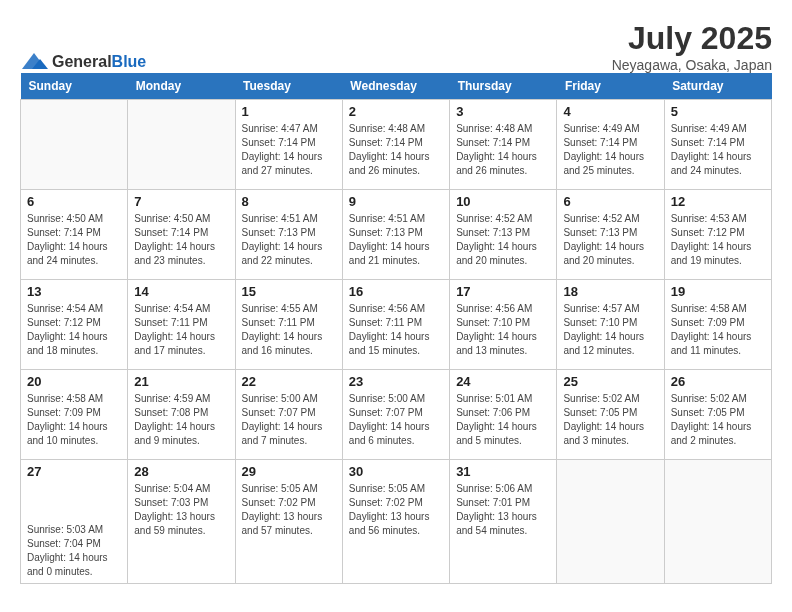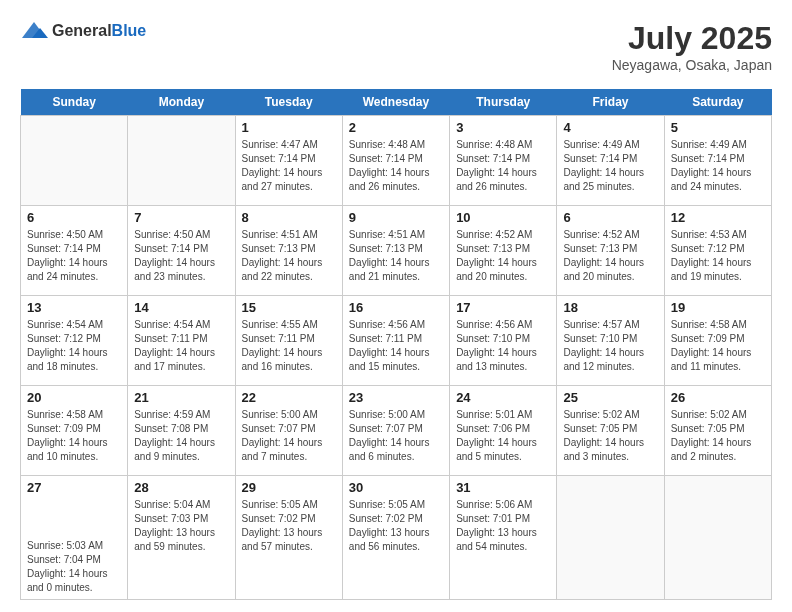--- a/index.html
+++ b/index.html
@@ -6,22 +6,21 @@
     body {
       font-family: Arial, sans-serif;
       background: #fff;
       width: 792px;
       min-height: 612px;
       padding: 20px;
     }
     .header-area {
       display: flex;
       justify-content: space-between;
-      align-items: flex-start;
-      margin-bottom: 16px;
+      align-items: flex-end;
     }
     .logo {
       display: flex;
       align-items: center;
       gap: 4px;
     }
     .logo-icon {
       width: 28px;
       height: 22px;
     }
@@ -38,21 +37,21 @@
       color: #555;
     }
     table {
       width: 100%;
       border-collapse: collapse;
       font-size: 11px;
     }
     thead tr th {
       background-color: #2a74be;
       color: #fff;
-      text-align: center;
+      text-align: left;
       padding: 6px 8px;
       font-size: 12px;
       font-weight: bold;
     }
     tbody tr td {
       border: 1px solid #ccc;
       vertical-align: top;
       padding: 4px 6px;
       height: 90px;
       width: 107px;

